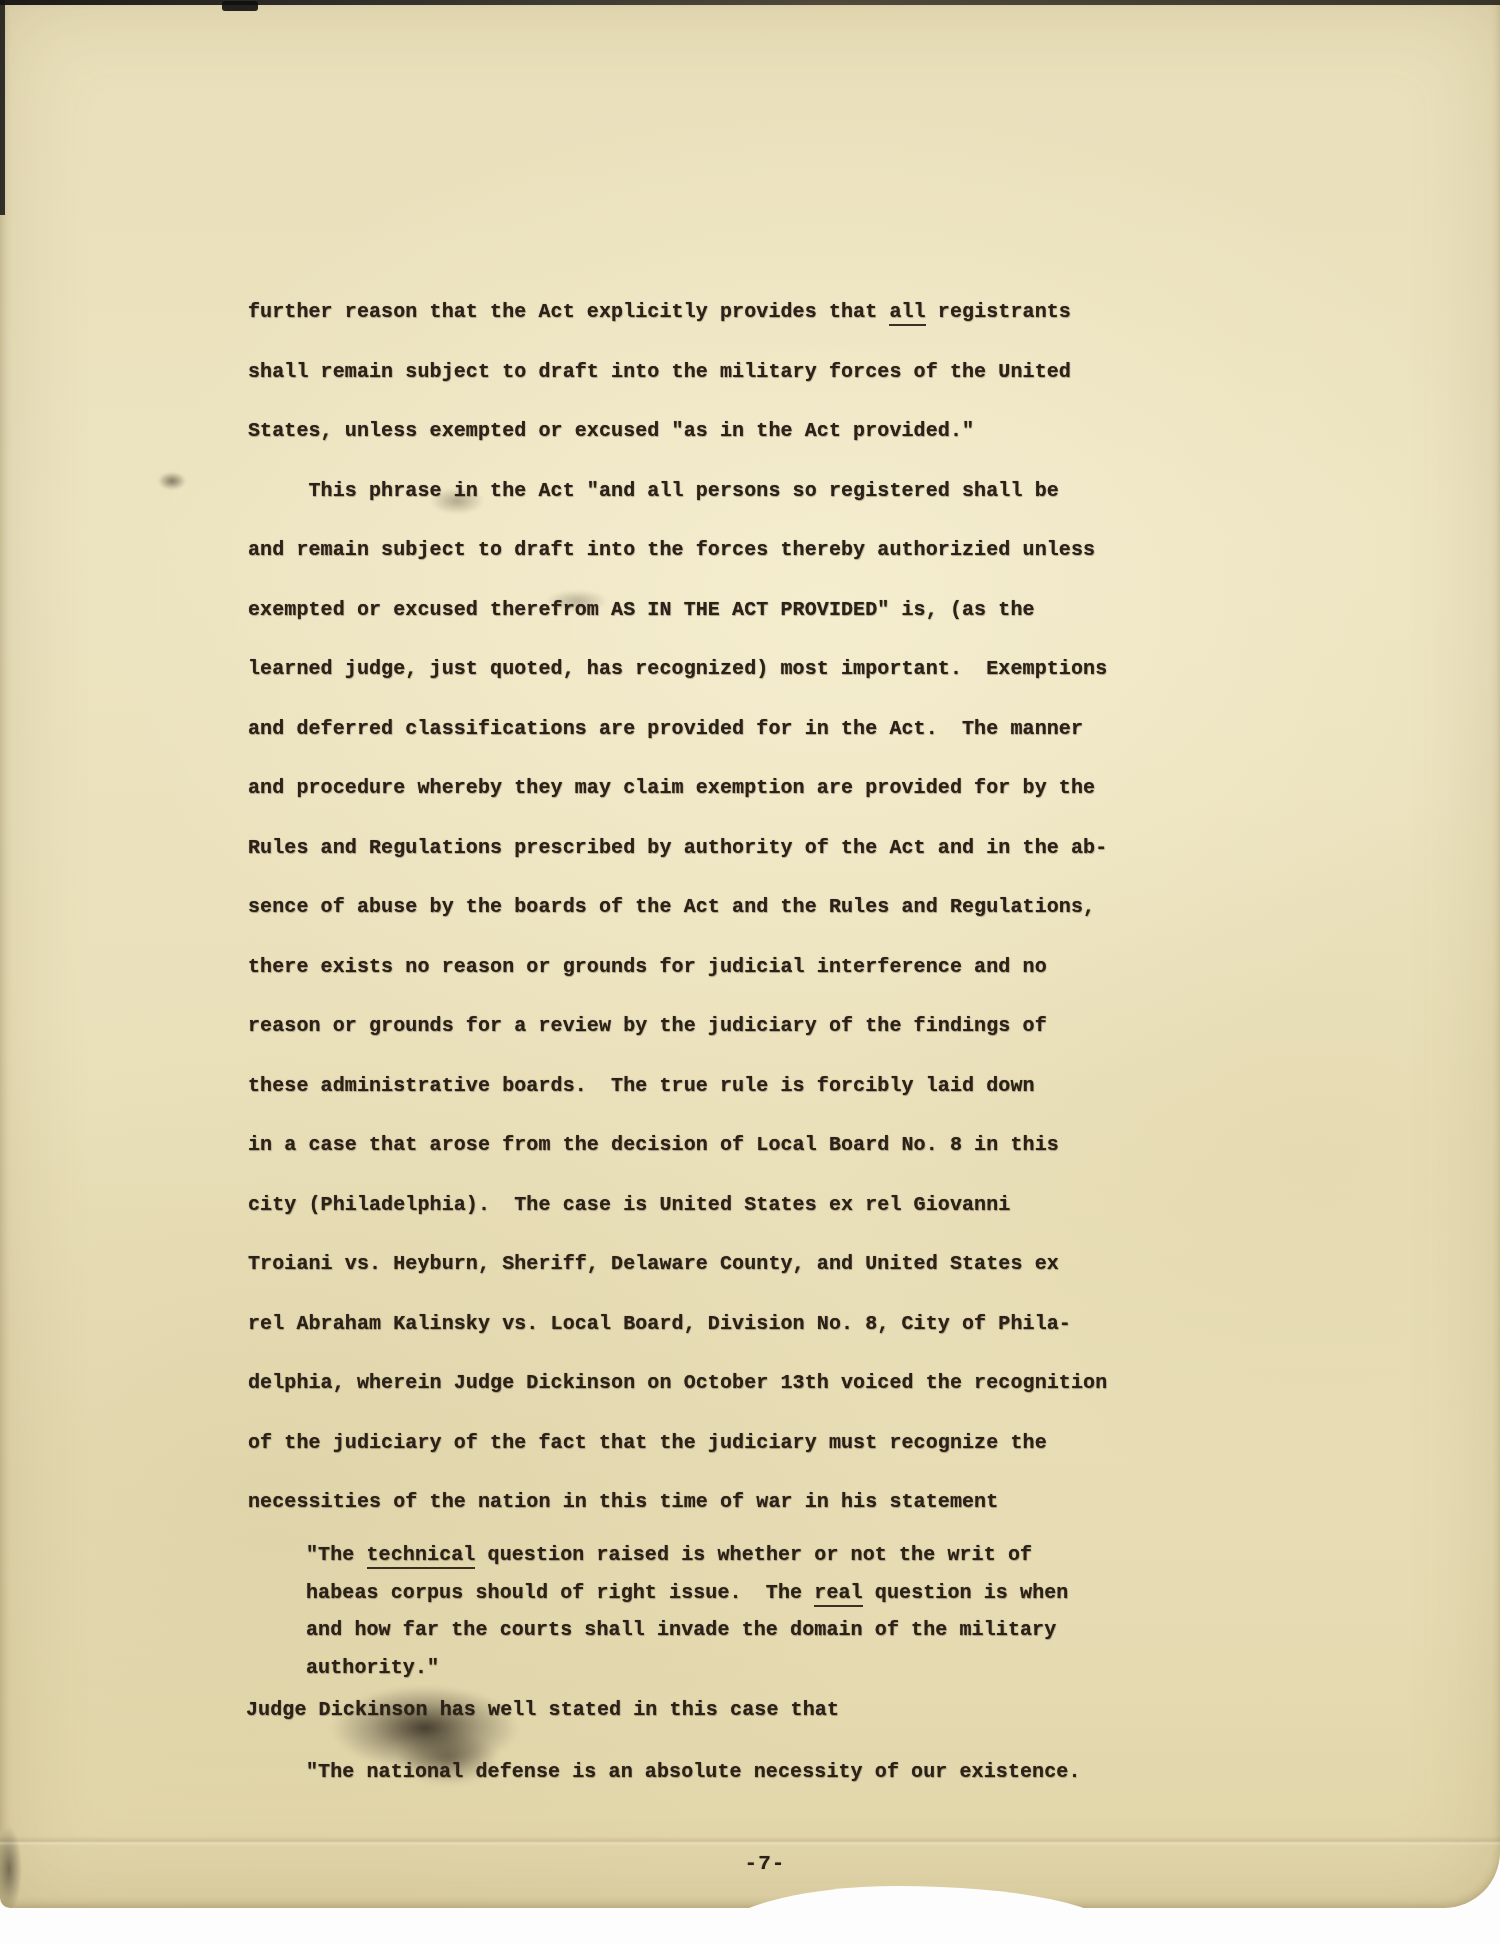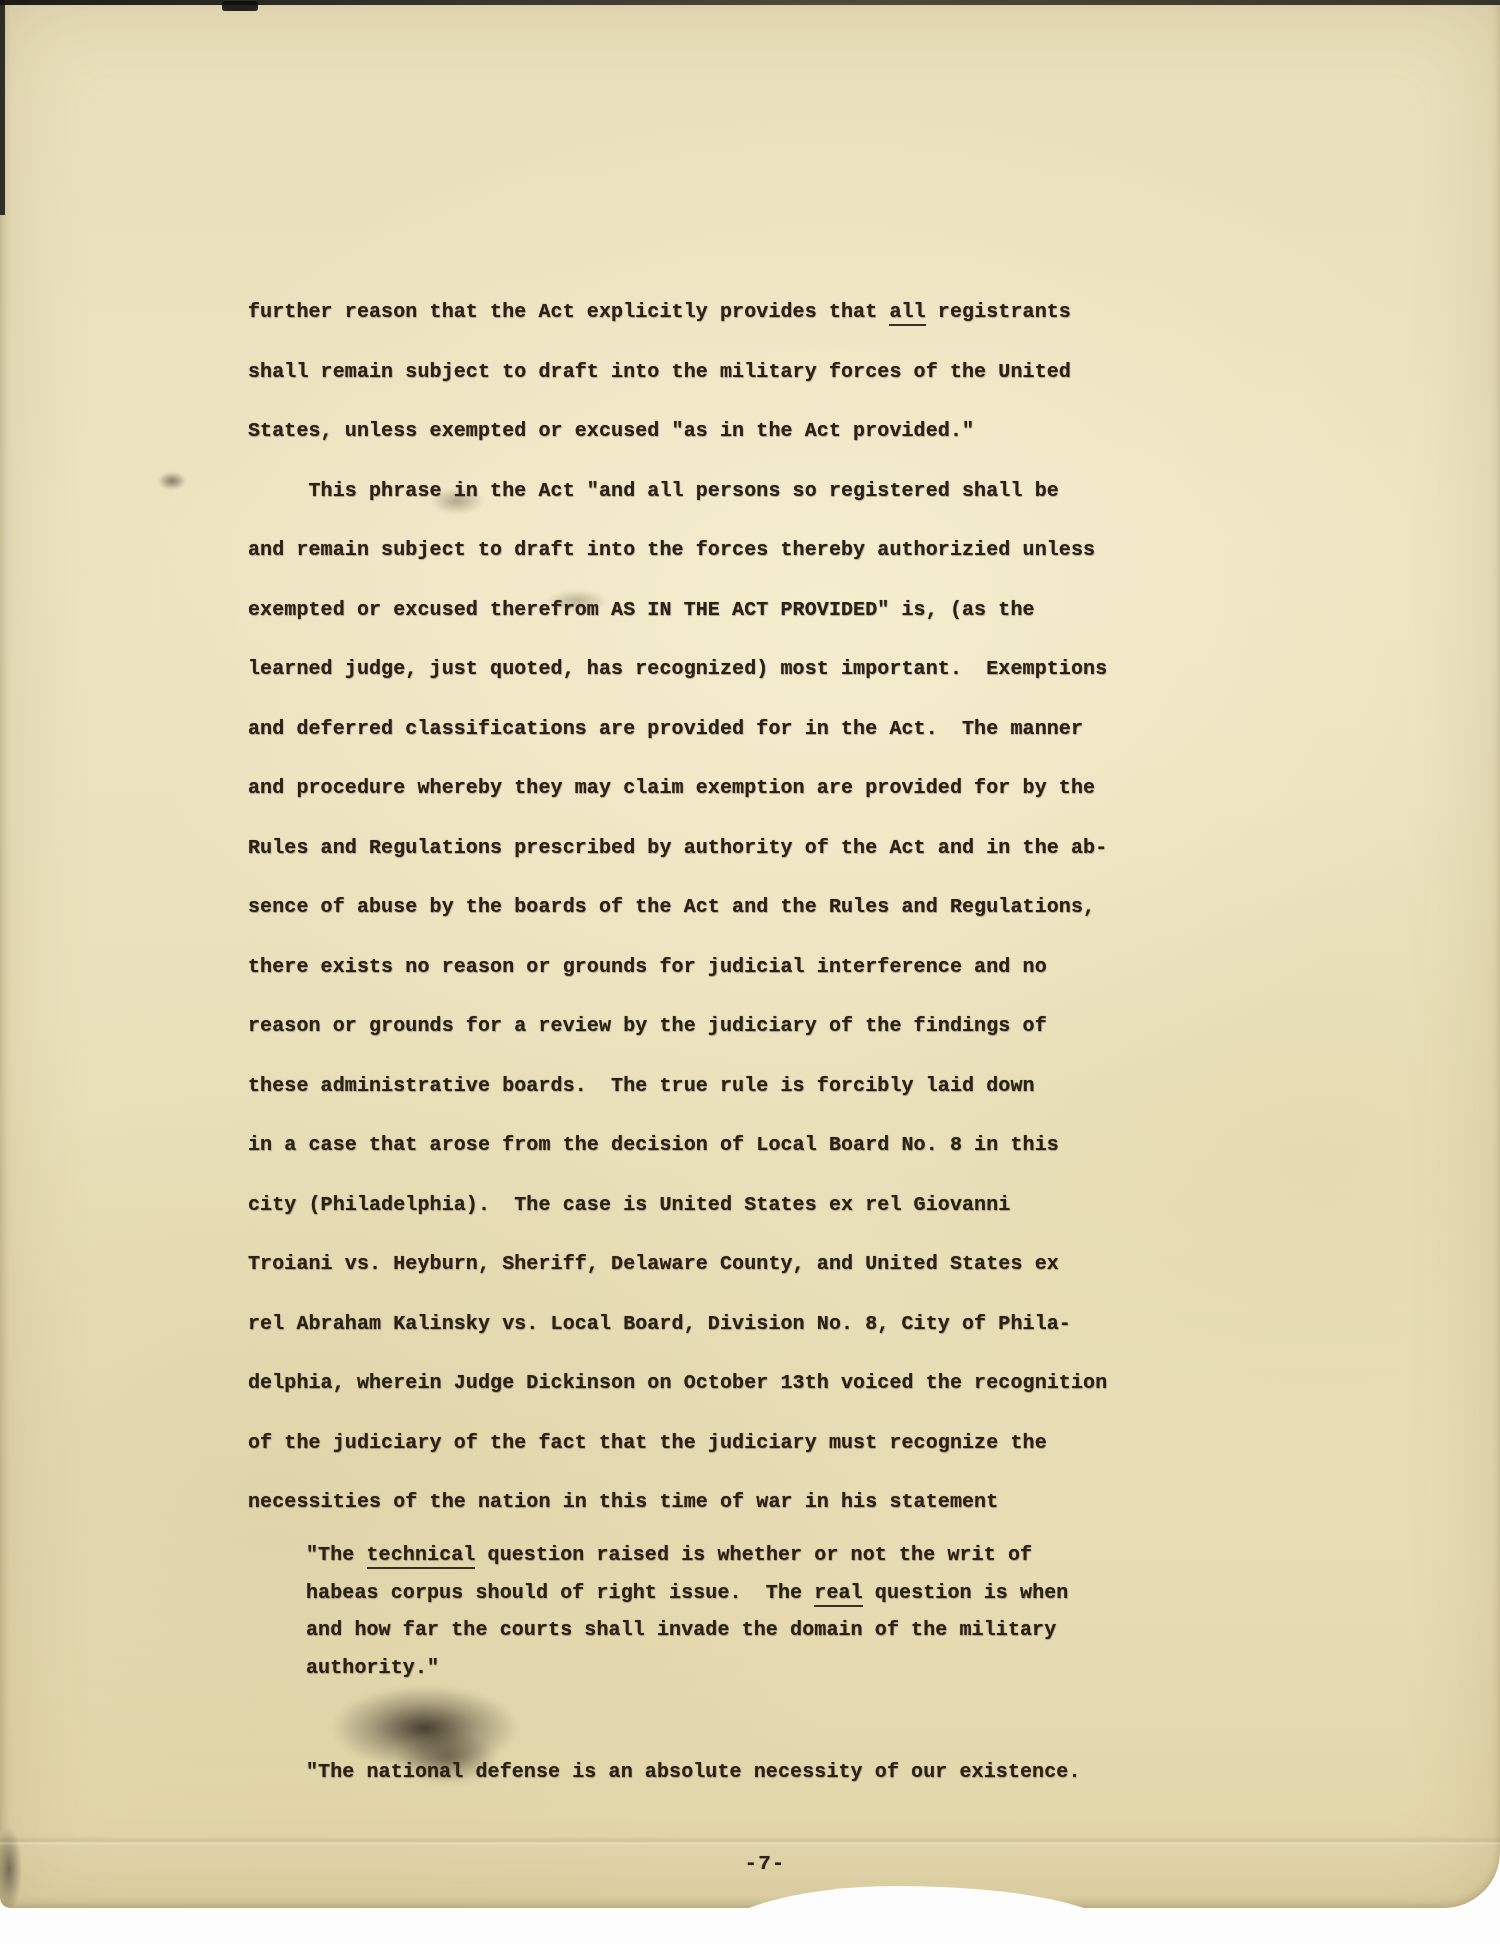--- a/index.html
+++ b/index.html
@@ -75,20 +75,21 @@
     <div class="crease"></div>
 
     <div class="smudge smudge-a"></div>
     <div class="smudge smudge-b"></div>
     <div class="smudge smudge-c"></div>
     <div class="smudge smudge-big"></div>
     <div class="smudge smudge-big2"></div>
 
     <div class="textblock block-body"><div class="tline"><span>further reason that the Act explicitly provides that </span><span class="u">all</span><span> registrants</span></div><div class="tline"><span>shall remain subject to draft into the military forces of the United</span></div><div class="tline"><span>States, unless exempted or excused "as in the Act provided."</span></div><div class="tline"><span>     This phrase in the Act "and all persons so registered shall be</span></div><div class="tline"><span>and remain subject to draft into the forces thereby authorizied unless</span></div><div class="tline"><span>exempted or excused therefrom AS IN THE ACT PROVIDED" is, (as the</span></div><div class="tline"><span>learned judge, just quoted, has recognized) most important.  Exemptions</span></div><div class="tline"><span>and deferred classifications are provided for in the Act.  The manner</span></div><div class="tline"><span>and procedure whereby they may claim exemption are provided for by the</span></div><div class="tline"><span>Rules and Regulations prescribed by authority of the Act and in the ab-</span></div><div class="tline"><span>sence of abuse by the boards of the Act and the Rules and Regulations,</span></div><div class="tline"><span>there exists no reason or grounds for judicial interference and no</span></div><div class="tline"><span>reason or grounds for a review by the judiciary of the findings of</span></div><div class="tline"><span>these administrative boards.  The true rule is forcibly laid down</span></div><div class="tline"><span>in a case that arose from the decision of Local Board No. 8 in this</span></div><div class="tline"><span>city (Philadelphia).  The case is United States ex rel Giovanni</span></div><div class="tline"><span>Troiani vs. Heyburn, Sheriff, Delaware County, and United States ex</span></div><div class="tline"><span>rel Abraham Kalinsky vs. Local Board, Division No. 8, City of Phila-</span></div><div class="tline"><span>delphia, wherein Judge Dickinson on October 13th voiced the recognition</span></div><div class="tline"><span>of the judiciary of the fact that the judiciary must recognize the</span></div><div class="tline"><span>necessities of the nation in this time of war in his statement</span></div></div>
     <div class="textblock block-quote1"><div class="tline"><span>"The </span><span class="u">technical</span><span> question raised is whether or not the writ of</span></div><div class="tline"><span>habeas corpus should of right issue.  The </span><span class="u">real</span><span> question is when</span></div><div class="tline"><span>and how far the courts shall invade the domain of the military</span></div><div class="tline"><span>authority."</span></div></div>
+    <div class="textblock block-judge"><div class="tline"><span>Judge Dickinson has well stated in this case that</span></div></div>
     <div class="textblock block-quote2"><div class="tline"><span>"The national defense is an absolute necessity of our existence.</span></div></div>
 
     <div class="page-number">-7-</div>
   </div>
   <div class="bed"></div>
   <div class="tear"></div>
   <div class="tear2"></div>
 </div>
 
 </body></html>

